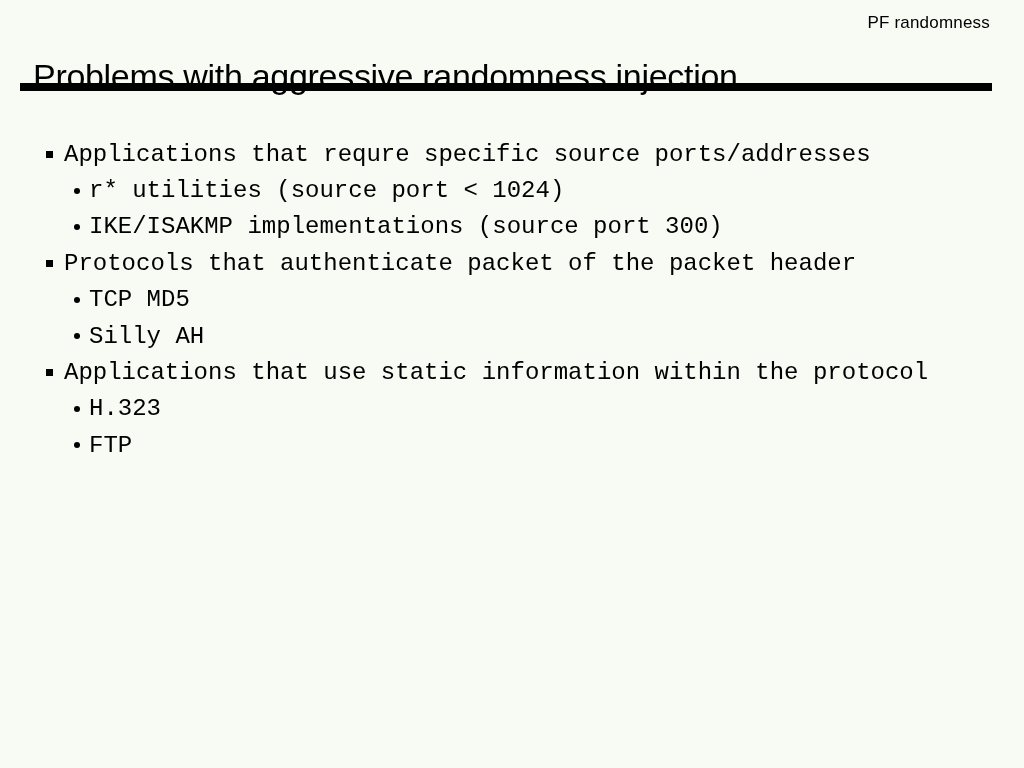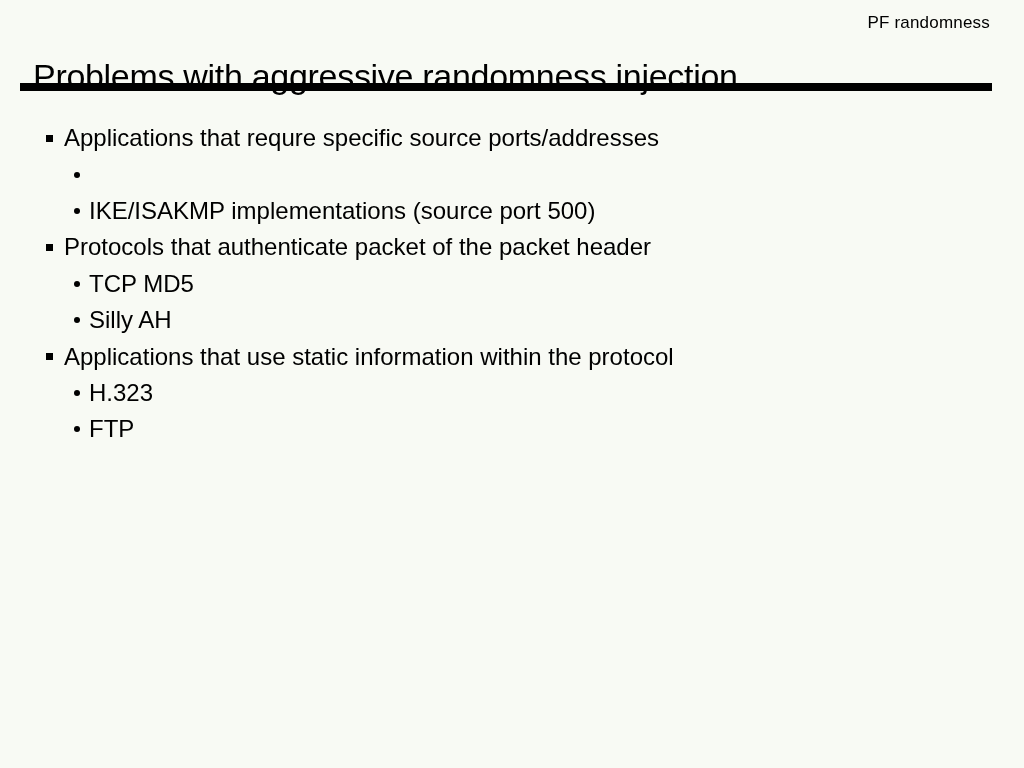--- a/index.html
+++ b/index.html
@@ -37,22 +37,23 @@
     position: absolute;
     left: 20px;
     top: 83px;
     width: 972px;
     height: 8px;
     background: #000000;
   }
   .bullet-list {
     position: absolute;
     left: 46px;
-    top: 120px;
+    top: 136px;
     right: 20px;
+    font-family: Liberation Mono, monospace;
   }
   .l1, .l2 {
     height: 36.4px;
     display: flex;
     align-items: center;
     font-size: 24px;
     white-space: nowrap;
   }
   .sq {
     flex: none;
@@ -83,24 +84,25 @@
 
 <div class="title-rule" style="background: rgb(0, 0, 0);"></div>
 
 <div class="bullet-list">
     <div class="l1">
       <span class="sq"></span>
       <span class="txt">Applications that requre specific source ports/addresses</span>
     </div>
     <div class="l2">
       <span class="dot"></span>
+      <span class="txt">r* utilities (source port &lt; 1024)</span>
     </div>
     <div class="l2">
       <span class="dot"></span>
-      <span class="txt">IKE/ISAKMP implementations (source port 500)</span>
+      <span class="txt">IKE/ISAKMP implementations (source port 300)</span>
     </div>
     <div class="l1">
       <span class="sq"></span>
       <span class="txt">Protocols that authenticate packet of the packet header</span>
     </div>
     <div class="l2">
       <span class="dot"></span>
       <span class="txt">TCP MD5</span>
     </div>
     <div class="l2">

